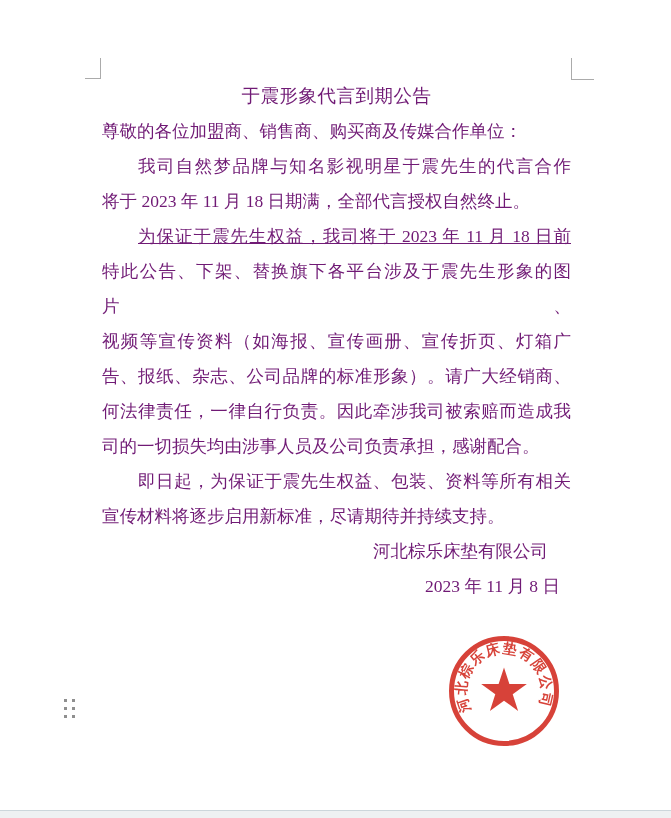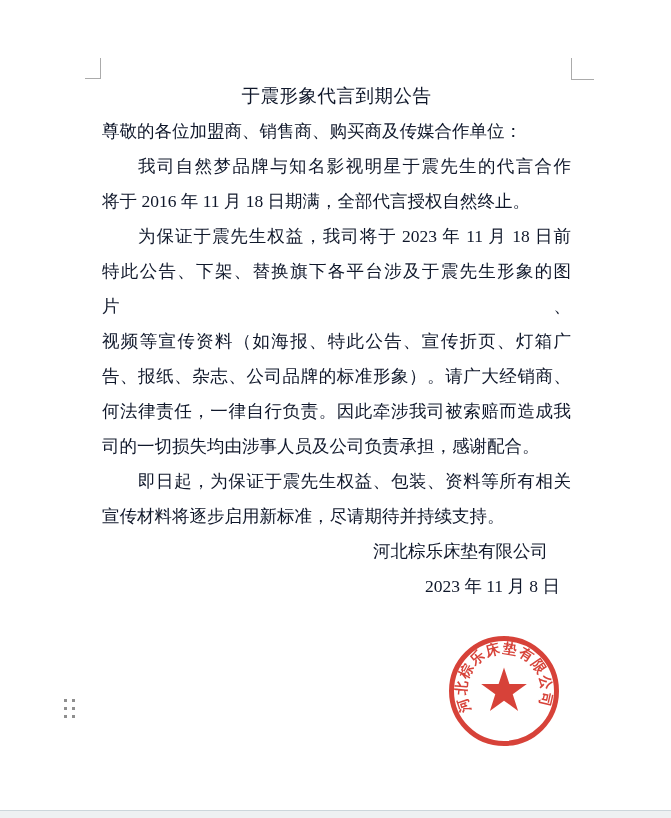--- a/index.html
+++ b/index.html
@@ -24,28 +24,28 @@
     border-left: 1px solid #ababab;
     border-bottom: 1px solid #ababab;
   }
 
   
   .content {
     position: absolute;
     left: 102px; top: 79px; width: 469px;
     font-size: 17.5px;
     line-height: 35px;
-    color: #0f172a;
+    color: #701a75;
   }
   .content p, .content div { margin: 0; }
   .t-title { text-align: center; font-size: 18.5px; letter-spacing: 0.5px; }
   .ln { white-space: nowrap; }
   .just { white-space: normal; text-align: justify; text-align-last: justify; text-justify: inter-character; }
   .indent { text-indent: 36px; }
-  .mt-p2 { margin-top: 7px; }
+  .mt-p2 { margin-top: 7px; text-decoration: underline; }
   .mt-p3 { margin-top: 8px; }
   .closing { margin-top: 37px; }
   .company { margin-top: -4px; text-align: right; padding-right: 23px; }
   .dateline { margin-top: 4px; text-align: right; padding-right: 11px; }
 
   
   .stamp {
     position: absolute;
     left: 444px; top: 631px;
     width: 120px; height: 120px;
@@ -87,25 +87,25 @@
 <div class="page">
 
   <div class="crop crop-tl"></div>
   <div class="crop crop-tr"></div>
 
   <div class="content">
     <div class="t-title">于震形象代言到期公告</div>
     <p class="ln">尊敬的各位加盟商、销售商、购买商及传媒合作单位：</p>
 
     <p class="just indent">我司自然梦品牌与知名影视明星于震先生的代言合作</p>
-    <p class="ln">将于 2016 年 11 月 18 日期满，全部代言授权自然终止。</p>
+    <p class="ln">将于 2023 年 11 月 18 日期满，全部代言授权自然终止。</p>
 
     <p class="just indent mt-p2">为保证于震先生权益，我司将于 2023 年 11 月 18 日前</p>
     <p class="just">特此公告、下架、替换旗下各平台涉及于震先生形象的图片、</p>
-    <p class="just">视频等宣传资料（如海报、特此公告、宣传折页、灯箱广</p>
+    <p class="just">视频等宣传资料（如海报、宣传画册、宣传折页、灯箱广</p>
     <p class="just">告、报纸、杂志、公司品牌的标准形象）。请广大经销商、</p>
     <p class="just">何法律责任，一律自行负责。因此牵涉我司被索赔而造成我</p>
     <p class="ln">司的一切损失均由涉事人员及公司负责承担，感谢配合。</p>
 
     <p class="just indent mt-p3">即日起，为保证于震先生权益、包装、资料等所有相关</p>
     <p class="ln">宣传材料将逐步启用新标准，尽请期待并持续支持。</p>
 
     <p class="company">河北棕乐床垫有限公司</p>
     <p class="dateline">2023 年 11 月 8 日</p>
   </div>

